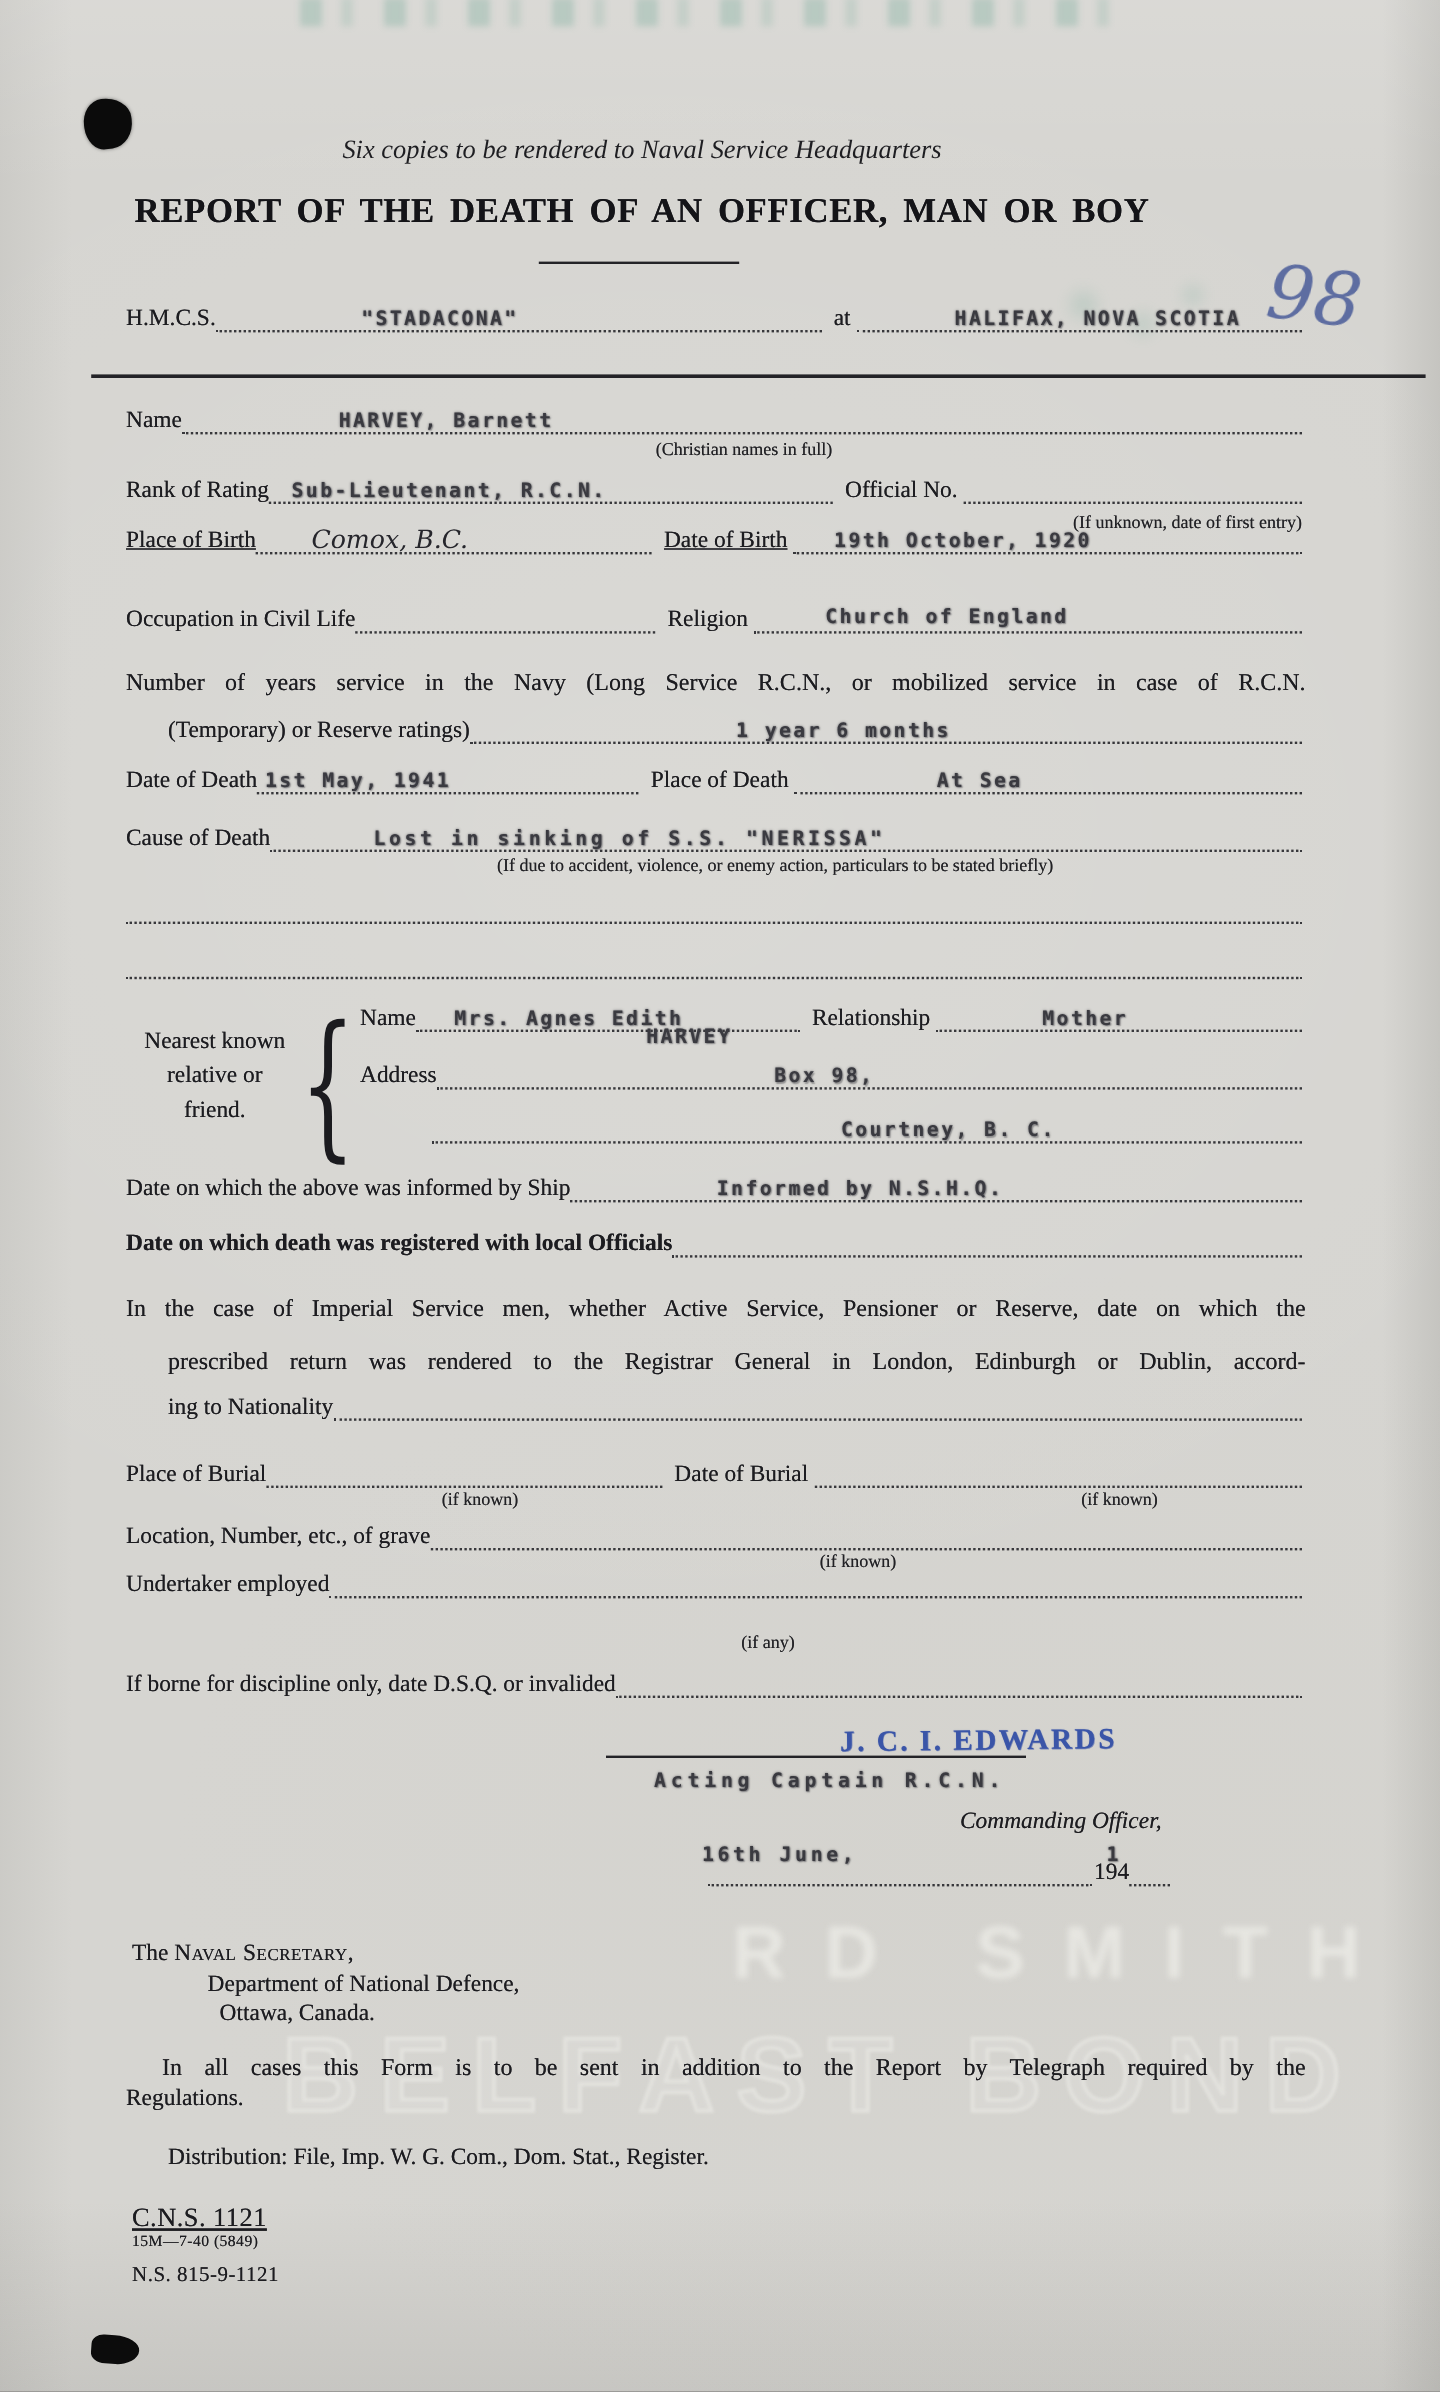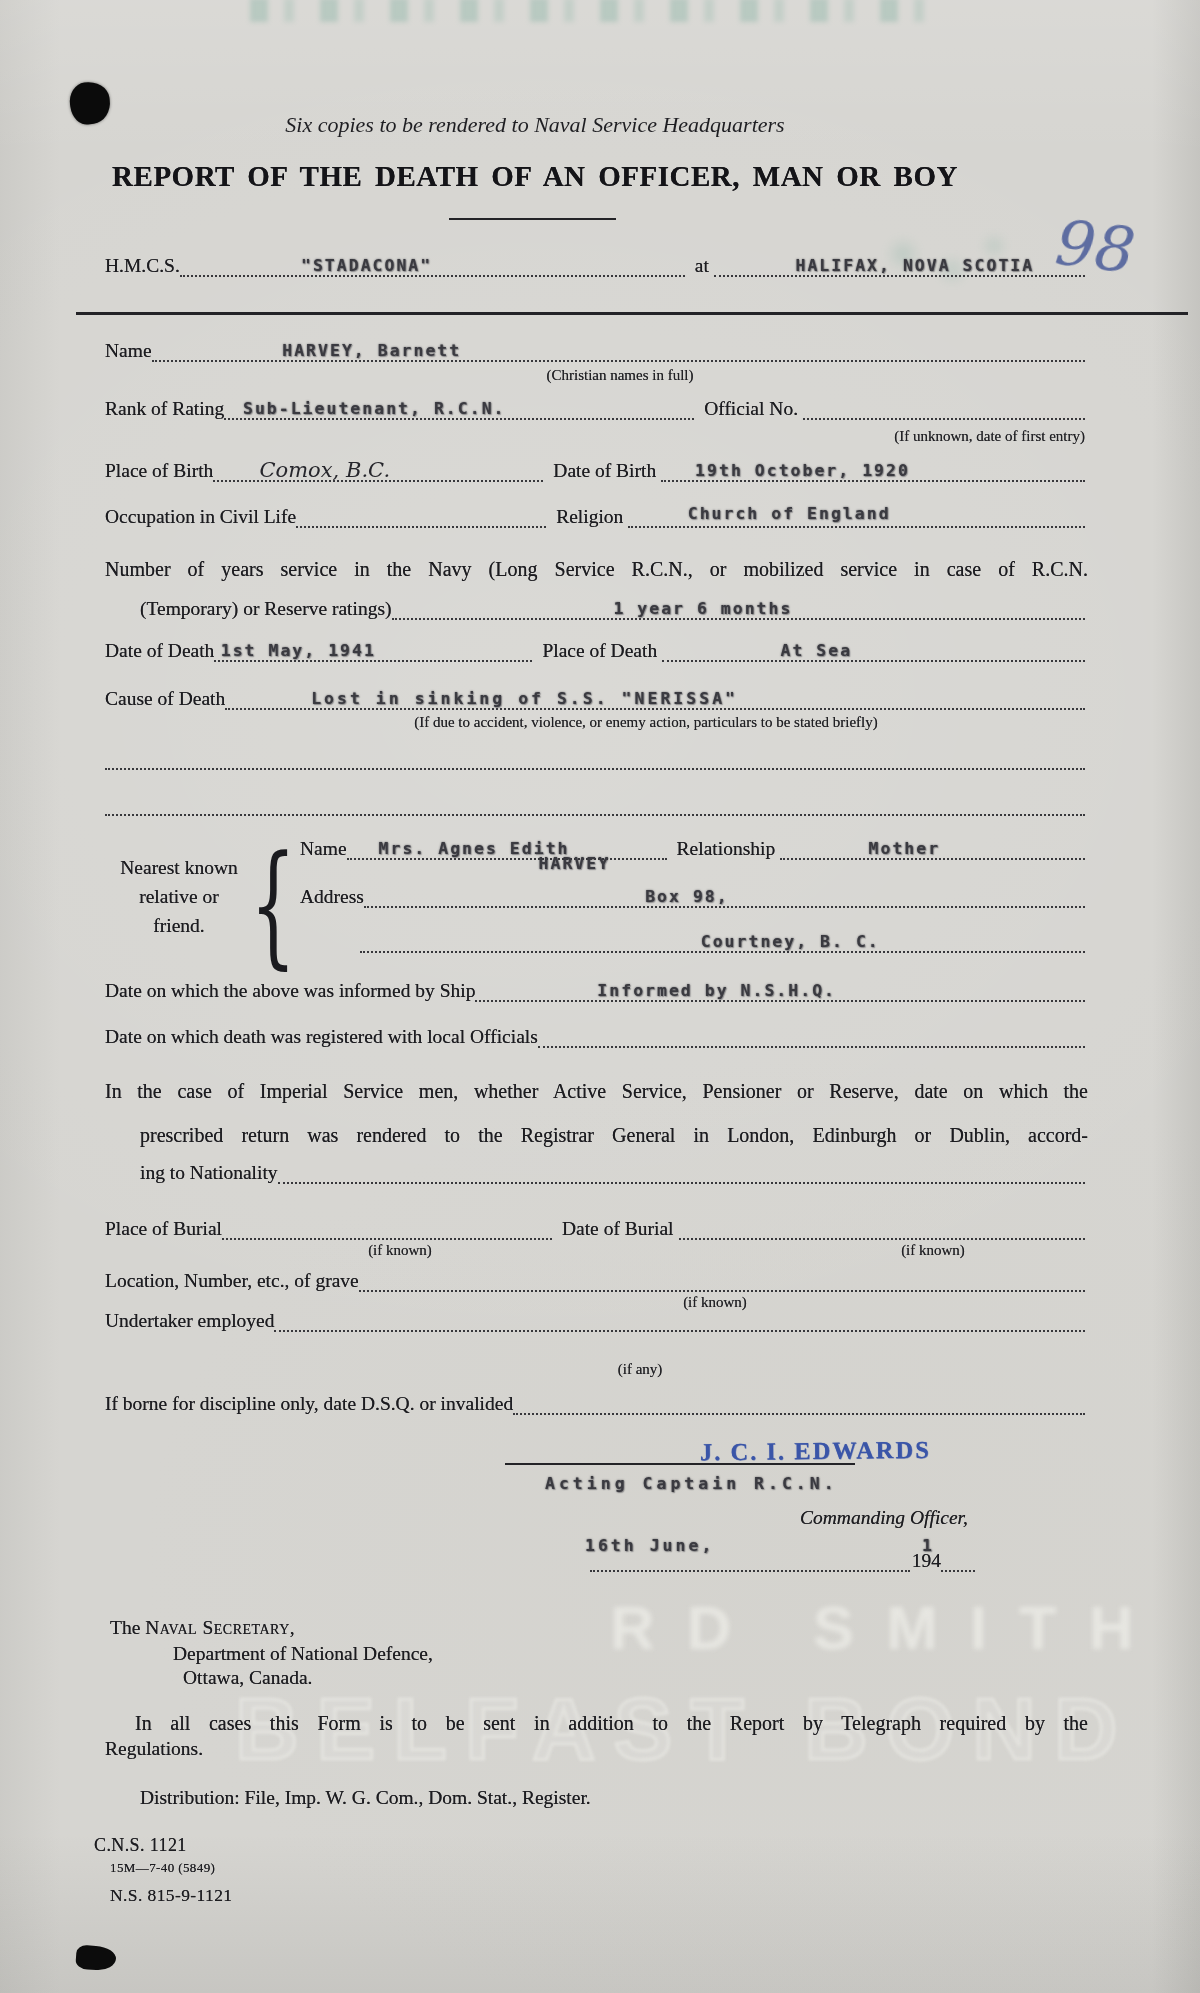--- a/index.html
+++ b/index.html
@@ -94,21 +94,21 @@
   <div class="row" style="top:394px;">
     <span class="lbl">Rank of Rating</span>
     <span class="fill" style="flex:0 0 470px;">
       <span class="tt" style="left:4%;">Sub-Lieutenant, R.C.N.</span>
     </span>
     <span class="lbl mid">Official No.</span>
     <span class="fill"></span>
   </div>
   <div class="note" style="top:428px;left:760px;width:325px;text-align:right;">(If unknown, date of first entry)</div>
 
-  <div class="row" style="top:456px;">
+  <div class="row" style="top:436px;text-decoration:underline;">
     <span class="lbl">Place of Birth</span>
     <span class="fill" style="flex:0 0 330px;">
       <span class="hand" style="left:14%;">Comox, B.C.</span>
     </span>
     <span class="lbl mid">Date of Birth</span>
     <span class="fill">
       <span class="tt" style="left:8%;">19th October, 1920</span>
     </span>
   </div>
 
@@ -186,21 +186,21 @@
       <span class="tt" style="left:47%;">Courtney, B. C.</span>
     </span>
   </div>
 
   <div class="row" style="top:976px;">
     <span class="lbl">Date on which the above was informed by Ship</span>
     <span class="fill">
       <span class="tt" style="left:20%;">Informed by N.S.H.Q.</span>
     </span>
   </div>
-  <div class="row" style="top:1022px;">
+  <div class="row" style="top:1022px;font-weight:bold;">
     <span class="lbl">Date on which death was registered with local Officials</span>
     <span class="fill"></span>
   </div>
 
   <div class="jline" style="top:1080px;left:105px;width:983px;">In the case of Imperial Service men, whether Active Service, Pensioner or Reserve, date on which the</div>
   <div class="jline" style="top:1124px;left:140px;width:948px;">prescribed return was rendered to the Registrar General in London, Edinburgh or Dublin, accord-</div>
   <div class="row" style="top:1158px;left:140px;">
     <span class="lbl">ing to Nationality</span>
     <span class="fill"></span>
   </div>
@@ -245,17 +245,17 @@
 
   <div class="abs" style="left:110px;top:1617px;"><span>The </span><span class="sc">Naval Secretary,</span></div>
   <div class="abs" style="left:140px;top:1643px;margin-left:33px;">Department of National Defence,</div>
   <div class="abs" style="left:183px;top:1667px;">Ottawa, Canada.</div>
 
   <div class="jline" style="top:1712px;left:105px;width:983px;text-indent:30px;">In all cases this Form is to be sent in addition to the Report by Telegraph required by the</div>
   <div class="abs" style="left:105px;top:1738px;">Regulations.</div>
 
   <div class="abs" style="left:140px;top:1787px;">Distribution:  File, Imp. W. G. Com., Dom. Stat., Register.</div>
 
-  <div class="abs" style="left:94px;top:1835px;font-size:18px;letter-spacing:.4px;">C.N.S. 1121</div>
+  <div class="abs" style="left:110px;top:1835px;font-size:22px;letter-spacing:.4px;text-decoration:underline;">C.N.S. 1121</div>
   <div class="abs" style="left:110px;top:1860px;font-size:13px;letter-spacing:.4px;">15M—7-40  (5849)</div>
   <div class="abs" style="left:110px;top:1885px;font-size:17.5px;letter-spacing:.4px;">N.S. 815-9-1121</div>
 
 </div>
 
 </body></html>

